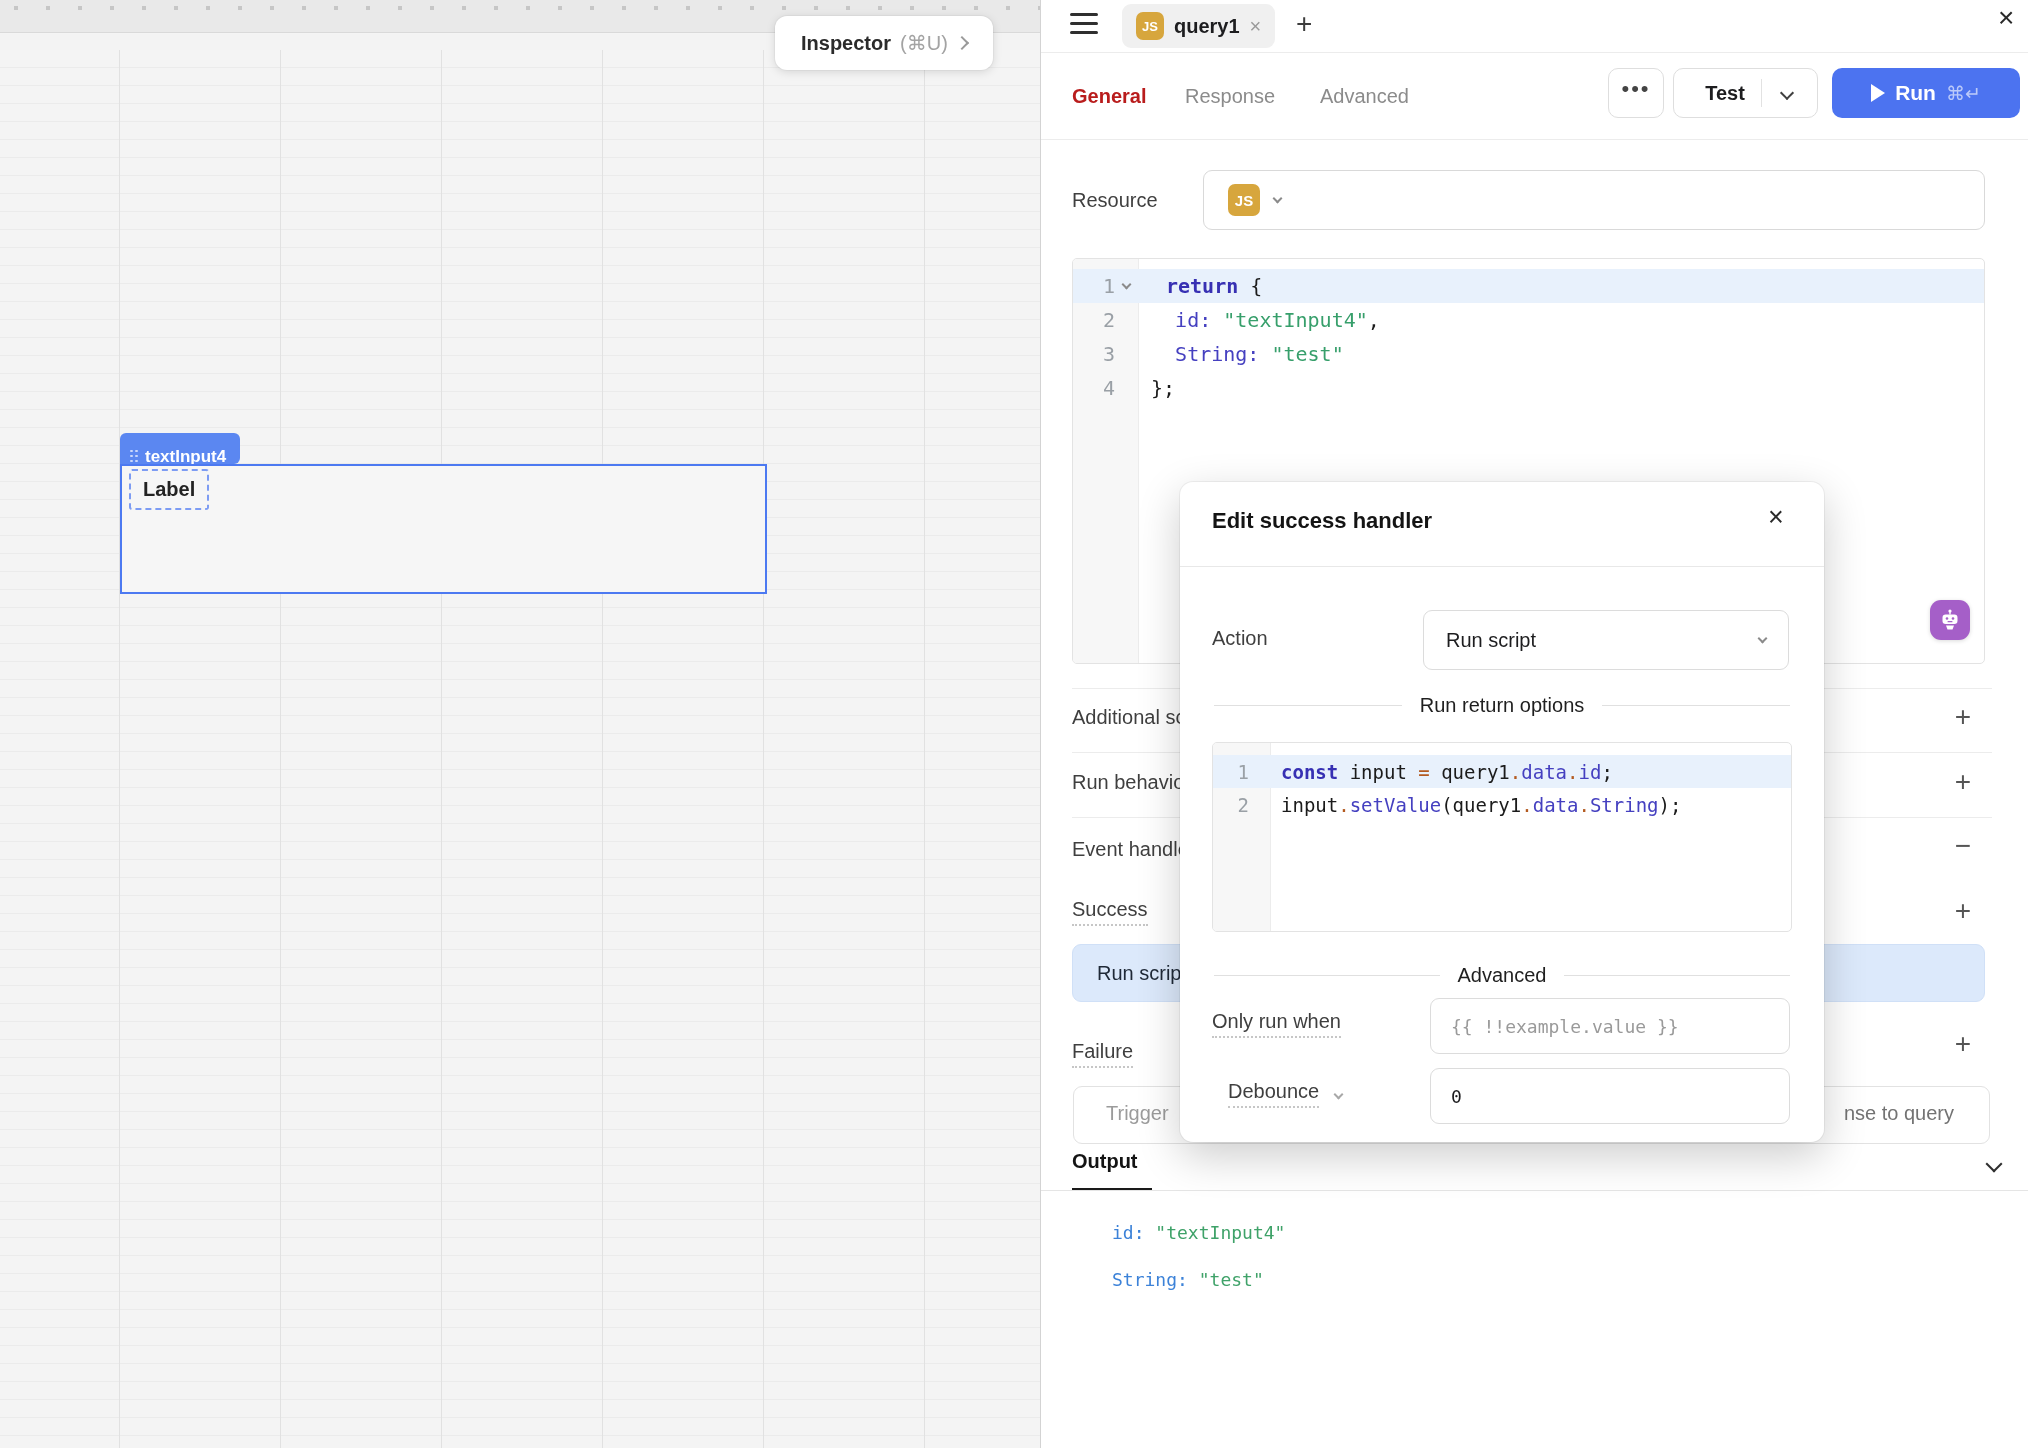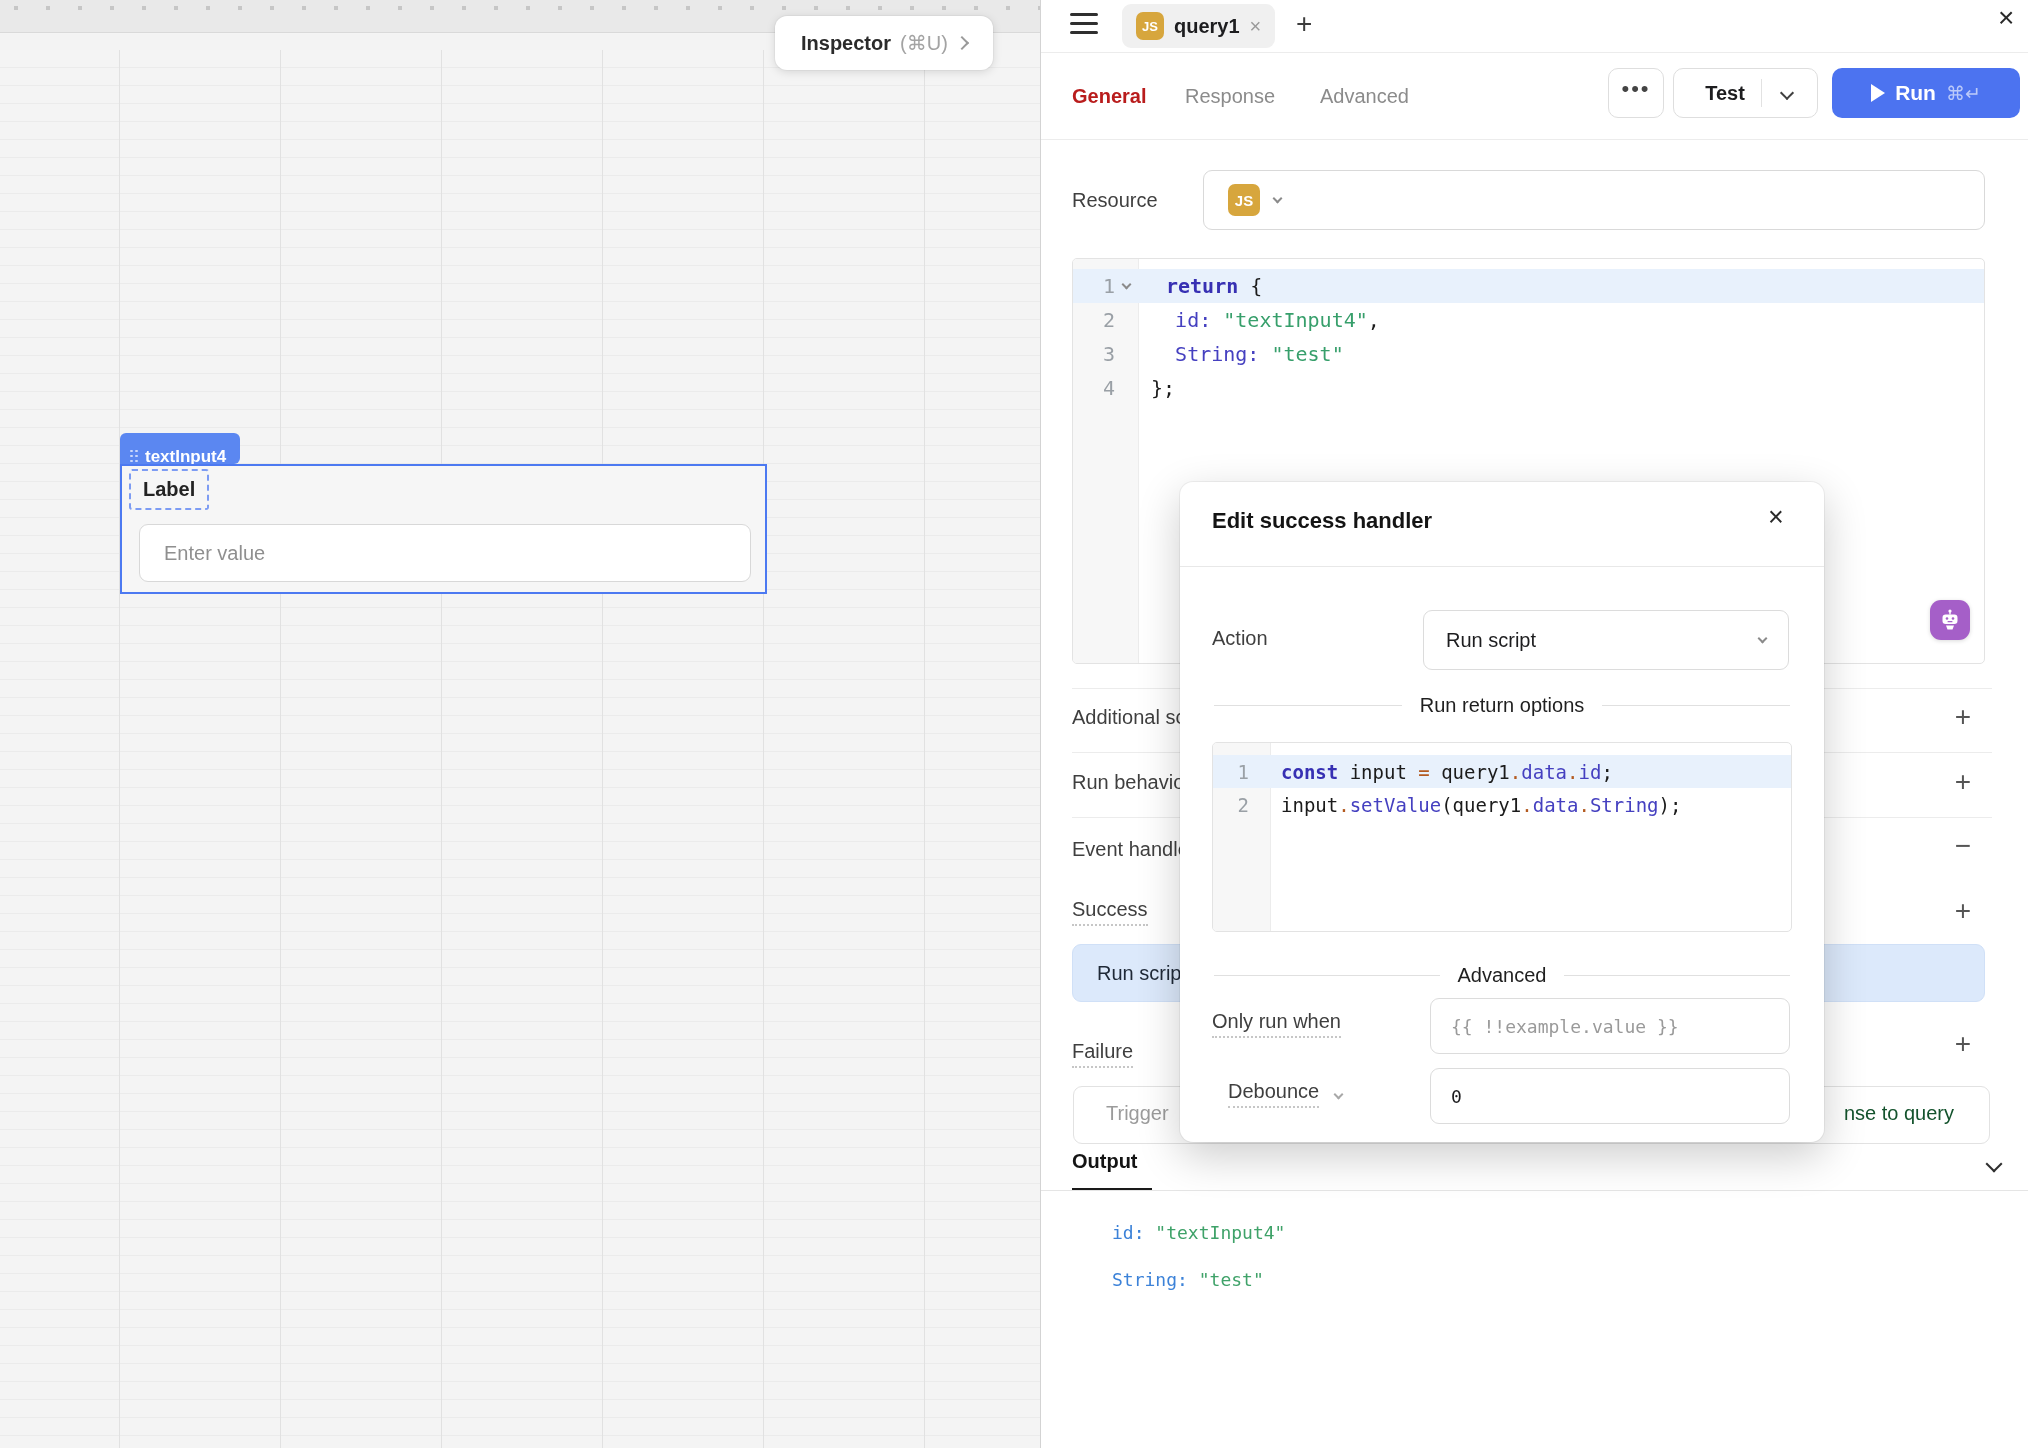--- a/index.html
+++ b/index.html
@@ -114,21 +114,21 @@
   .sec-label { position:absolute; left:1072px; font-size:20px; color:#3f3f3f; white-space:nowrap; }
   .dotted { border-bottom:2px dotted #c6c6c6; padding-bottom:4px; cursor:help; }
   .sec-plus { position:absolute; left:1950px; width:26px; font-size:28px; color:#555; font-weight:300; text-align:center; cursor:pointer; }
 
   .blue-row { position:absolute; left:1072px; top:944px; width:913px; height:58px; background:#dce9fb; border:1.5px solid #d0e0f7;
     border-radius:9px; display:flex; align-items:center; padding:0 24px; font-size:20px; color:#1f2937; cursor:pointer; }
 
   .fail-input { position:absolute; left:1073px; top:1086px; width:917px; height:58px; background:#fff; border:1.5px solid #e2e2e2;
     border-radius:9px; }
   .fail-input .phl { position:absolute; left:32px; top:15px; font-size:20px; color:#9b9b9b; }
-  .fail-input .phr { position:absolute; right:35px; top:15px; font-size:20px; color:#14532d; }
+  .fail-input .phr { position:absolute; right:35px; top:15px; font-size:20px; color:#737373; }
 
   .out-title { position:absolute; left:1072px; top:1150px; font-size:20px; font-weight:700; color:#141414; }
   .out-bar { position:absolute; left:1072px; top:1188px; width:80px; height:3px; background:#1a1a1a; }
   .out-chev { position:absolute; left:1988px; top:1156px; cursor:pointer; }
   .out-chev .chev { border-color:#2f2f2f; width:12px; height:12px; }
   .out-lines { position:absolute; left:1112px; top:1222px; font-family:"DejaVu Sans Mono", monospace; font-size:18px; }
   .out-row { height:47px; }
   .out-key { color:#3c82d8; }
   .out-val { color:#3fa269; }
 
@@ -168,23 +168,20 @@
 
     <div class="comp-tag">
       <span class="drag-dots"></span>
       <span>textInput4</span>
     </div>
 
     <div class="comp-box">
       <div class="label-box">
         <span>Label</span>
       </div>
-      <div class="text-input">
-        <span class="ph">Enter value</span>
-      </div>
     </div>
   </div>
 
   <div class="panel"></div>
 
   <div class="hamburger">
       <i></i>
       <i></i>
       <i></i>
     </div>

